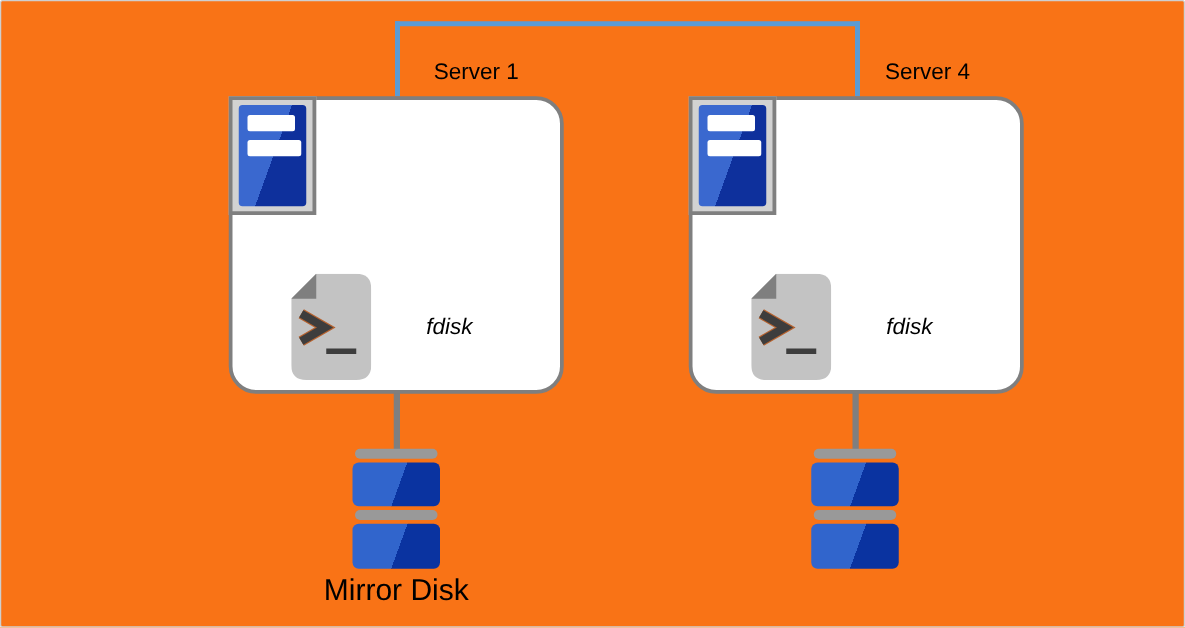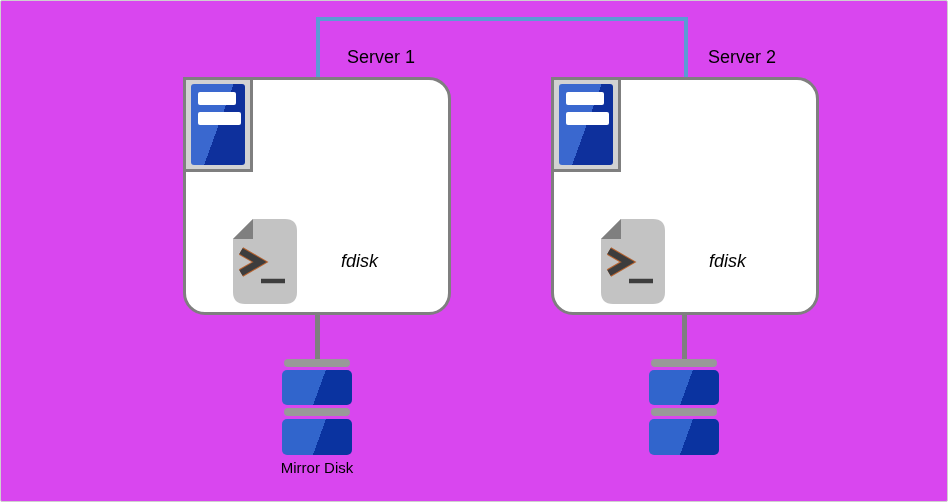--- a/index.html
+++ b/index.html
@@ -17,21 +17,21 @@
     --text-black:#000000;
   }
   *{margin:0;padding:0;box-sizing:border-box;}
   body{
     font-family:"Liberation Sans", sans-serif;
     background:#ffffff;
   }
   .canvas{
     position:relative;
     width:948px;height:502px;
-    background:#d946ef;
+    background:#f97316;
     border:1px solid #cfcfcf;
     border-radius:2px;
     overflow:hidden;
   }
   
   .hb-link{
     position:absolute;
     left:315px;top:16px;width:372px;height:60px;
     border-top:4px solid var(--connector-blue);
     border-left:4px solid var(--connector-blue);
@@ -111,33 +111,33 @@
   }
   .disk .platter{
     width:70px;height:35px;border-radius:5px;
     background:linear-gradient(110deg, var(--disk-blue-light) 53%, var(--disk-blue-dark) 53%);
     margin-bottom:3px;
   }
   .disk .platter.p2{height:36px;margin-bottom:0;}
   .disk-label{
     position:absolute;top:458px;left:316px;
     transform:translateX(-50%);
-    font-size:15px;color:var(--text-black);
+    font-size:24px;color:var(--text-black);
     white-space:nowrap;
   }
 </style>
 </head>
 <body>
 
 <div class="canvas">
 
   <div class="hb-link"></div>
 
   <div class="node-label" style="left:346px;top:46px;">Server 1</div>
-  <div class="node-label" style="left:707px;top:46px;">Server 2</div>
+  <div class="node-label" style="left:707px;top:46px;">Server 4</div>
 
   <div class="server-box left"></div>
   <div class="server-box right"></div>
 
   <div class="server-icon left">
     <div class="server-panel">
       <div class="slot s1"></div>
       <div class="slot s2"></div>
     </div>
   </div>

